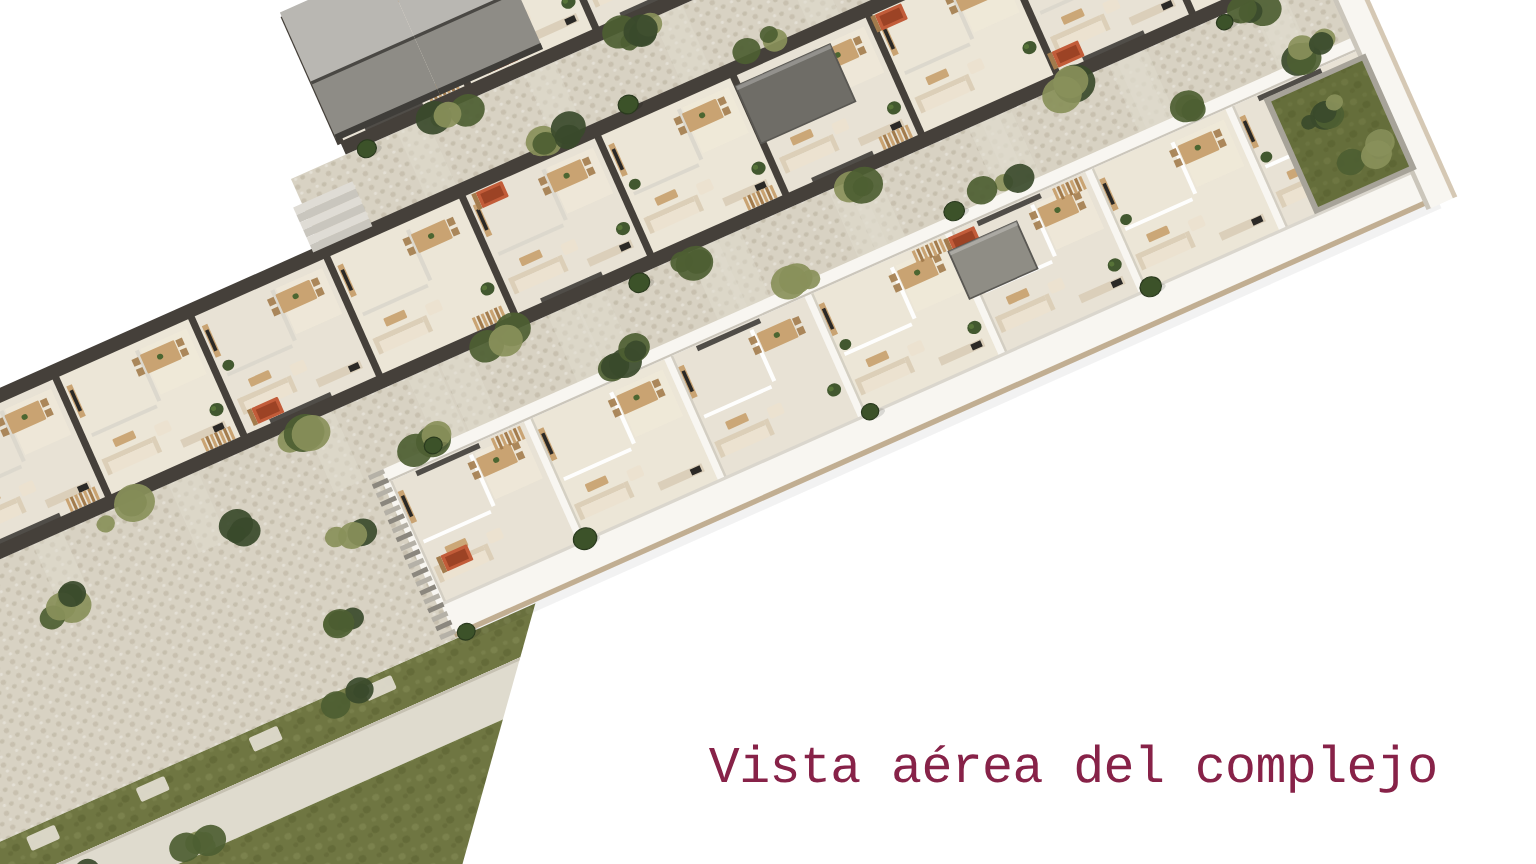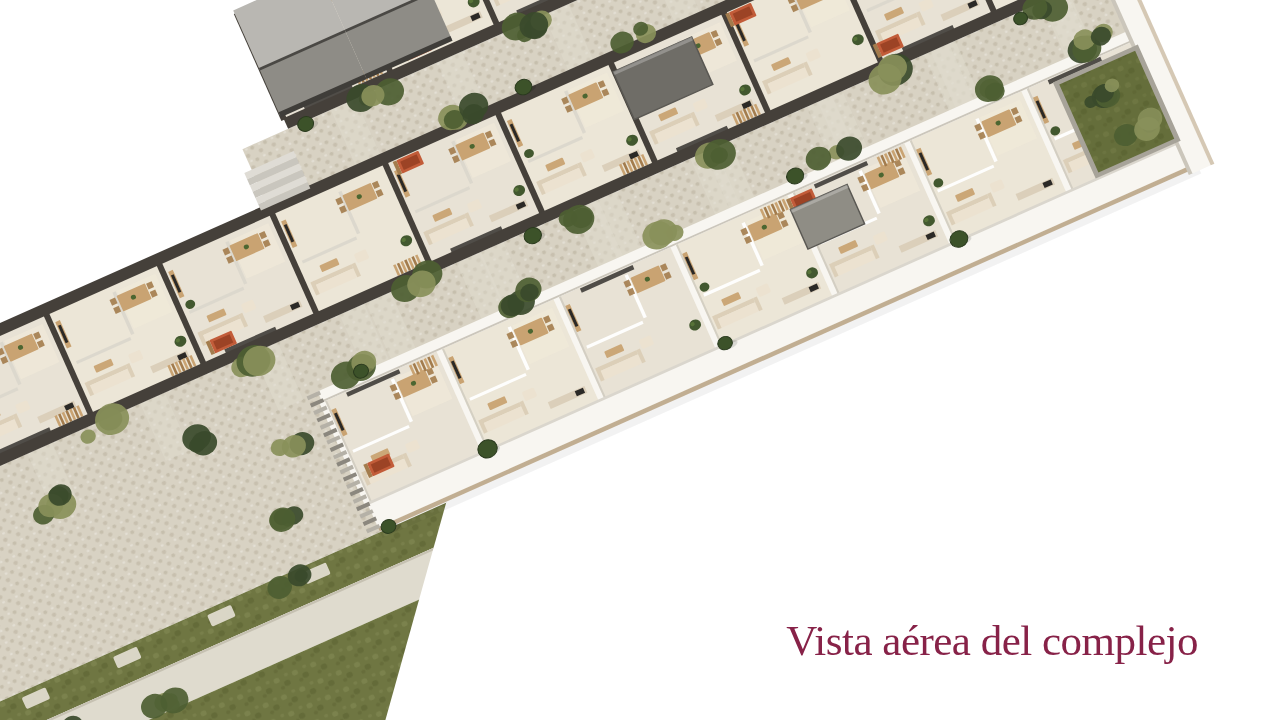--- a/index.html
+++ b/index.html
@@ -1,21 +1,21 @@
 <!DOCTYPE html>
 <html style="--caption-text: #872248; --grass: #6f7642; --grass-light: #89905a; --grass-dark: #59602f; --bush: #4d5e32; --bush-dark: #3a4a2b; --cobble: #d8d2c3; --cobble-dot: #b4ab97; --sidewalk: #dfdbce; --floor: #e8e2d5; --floor-warm: #f1ead9; --wall-white: #f8f6f1; --wall-shadow: #cbc6bb; --wall-dark: #45403a; --wall-grey: #a7a399; --partition: #dbd7cc; --wood: #c9a372; --wood-dark: #a37c4d; --sofa: #ece2d0; --sofa-back: #dccfb8; --tv: #2b2926; --terracotta: #c25c39; --terracotta-dark: #9c4325; --roof-light: #b9b7b2; --roof-dark: #8e8c86; --ridge: #4a4844; --stone-edge: #b29a77; --window: #35332f; --slide-bg: #ffffff;"><head>
 <meta charset="utf-8">
 <style>
   html,body{margin:0;padding:0;background:#ffffff;}
   .slide{
     position:relative;
     width:1280px;height:720px;
     background:var(--slide-bg,#ffffff);
     overflow:hidden;
-    font-family:Liberation Serif, serif;
+    font-family:Liberation Mono, monospace;
   }
   .slide svg{position:absolute;left:0;top:0;}
   .caption{
     position:absolute;
     right:82px;
     top:616px;
     font-size:43px;
     font-weight:400;
     letter-spacing:-0.5px;
     color:var(--caption-text,#872248);

